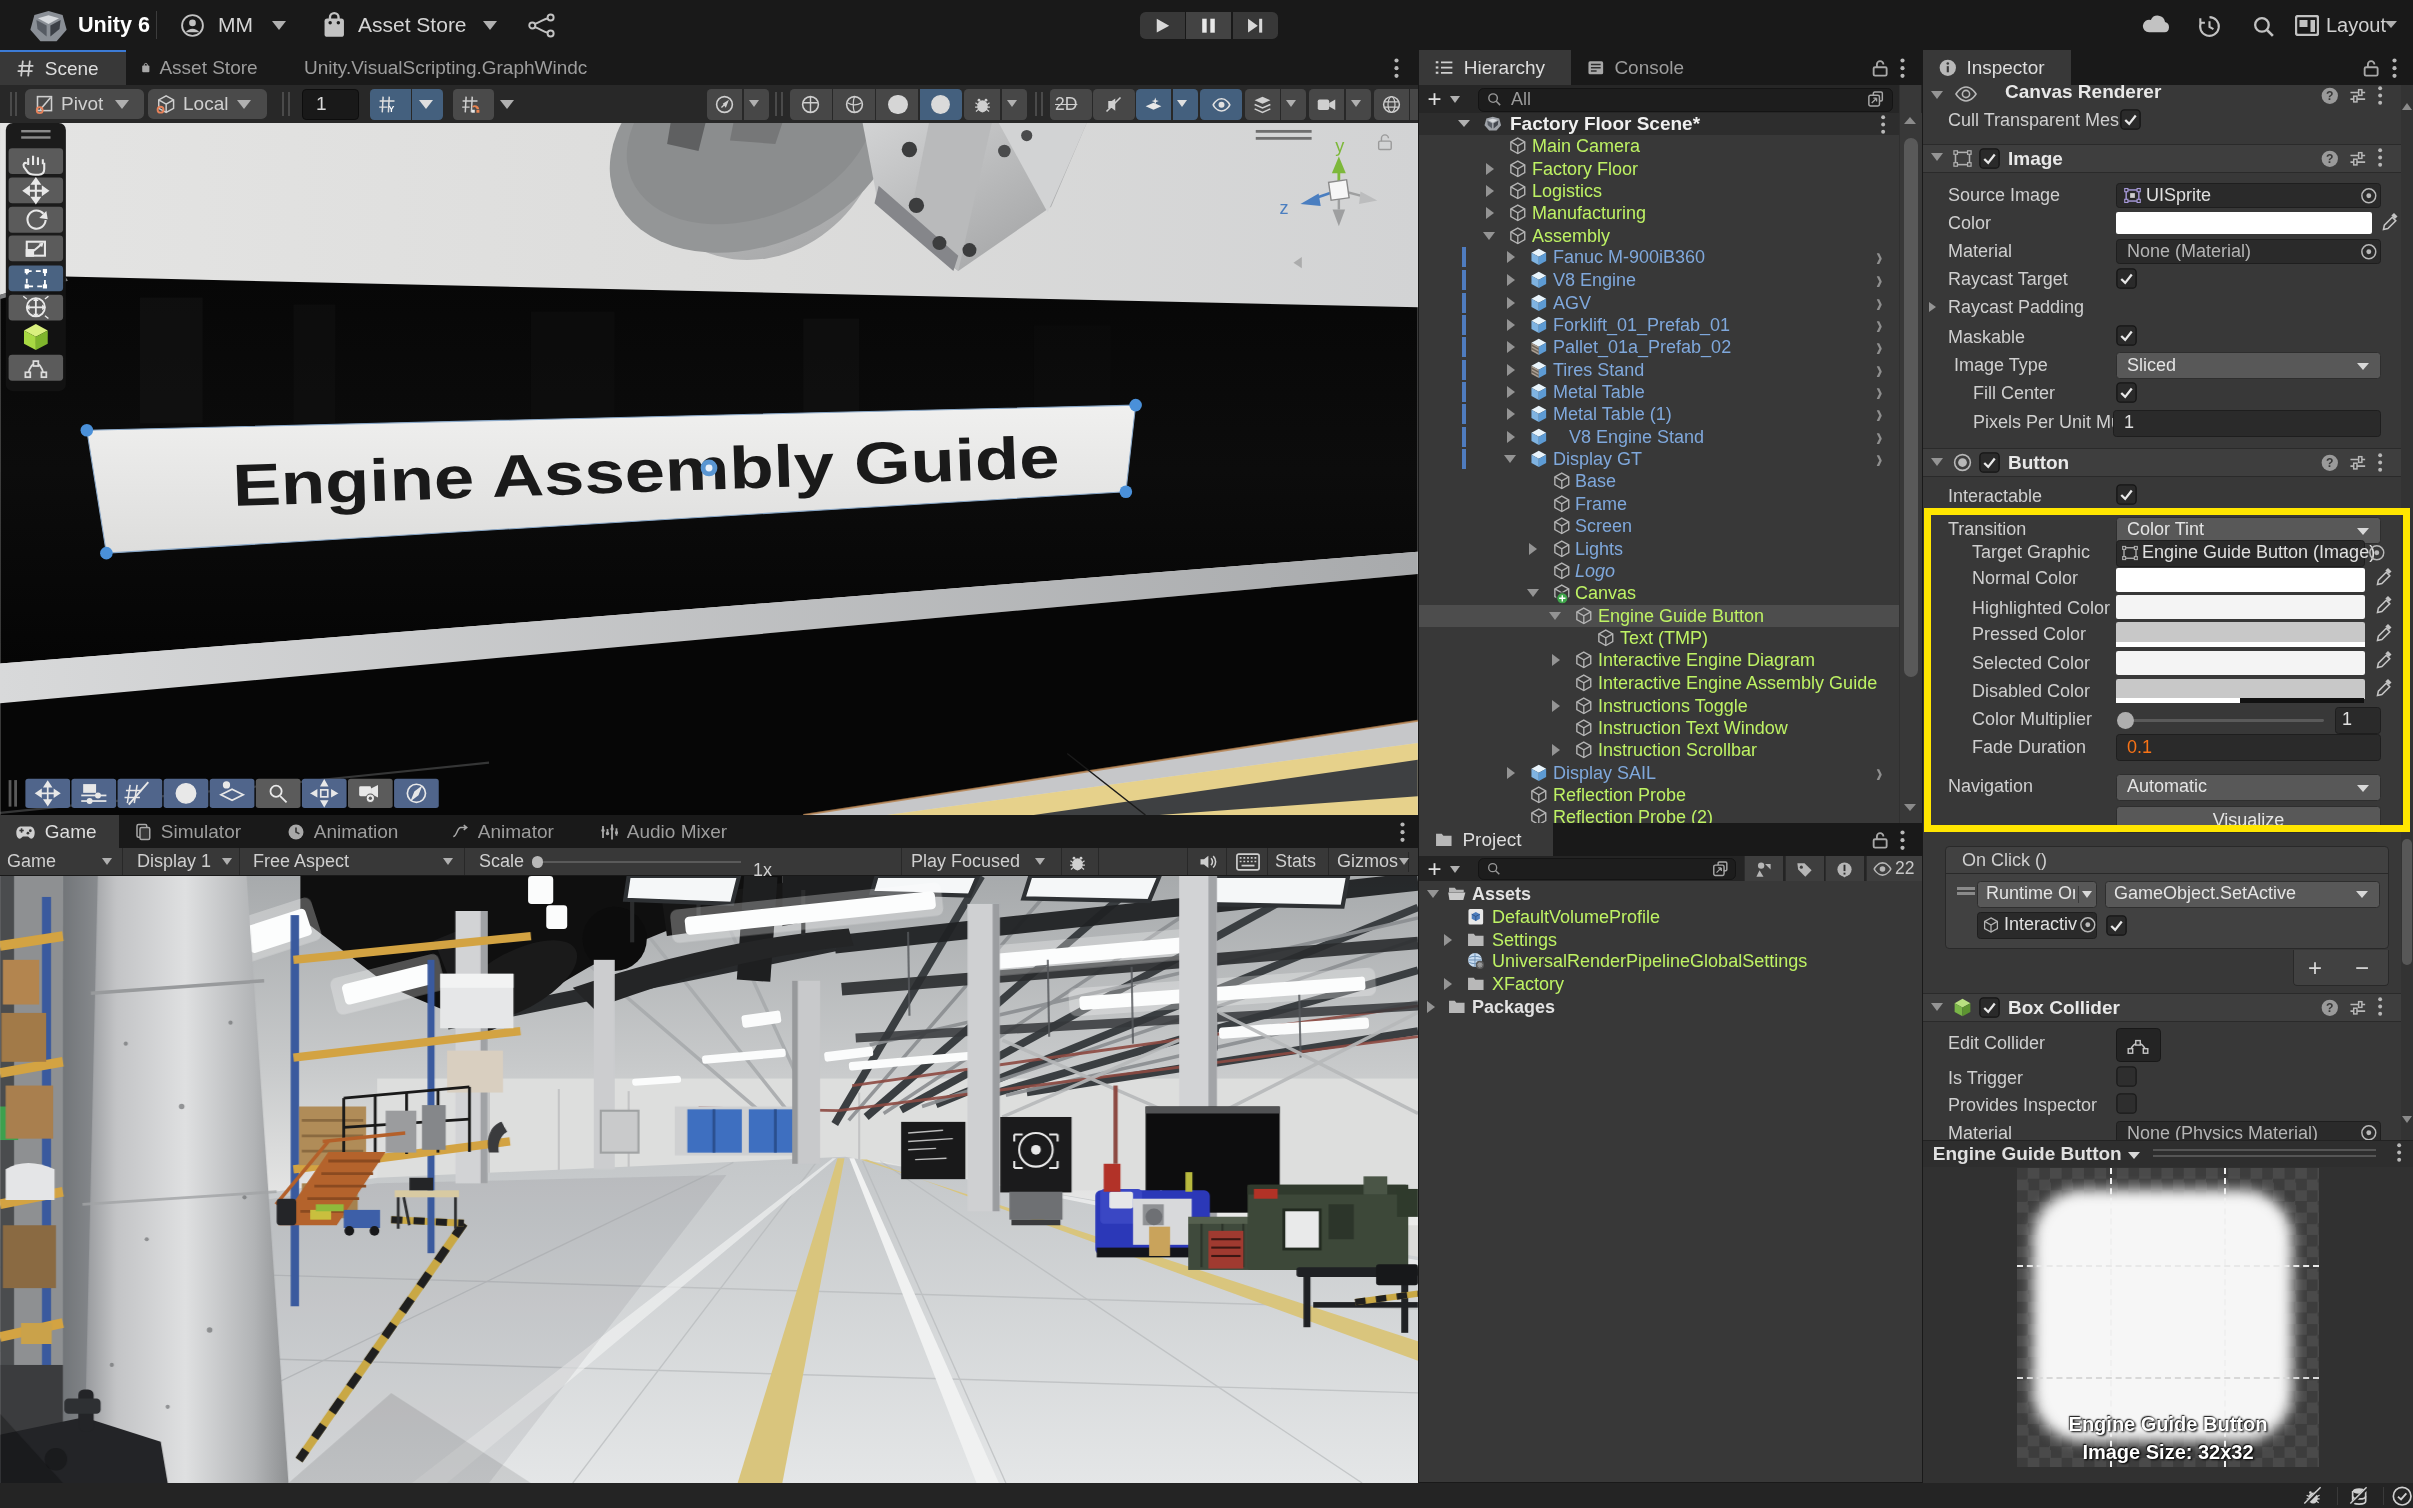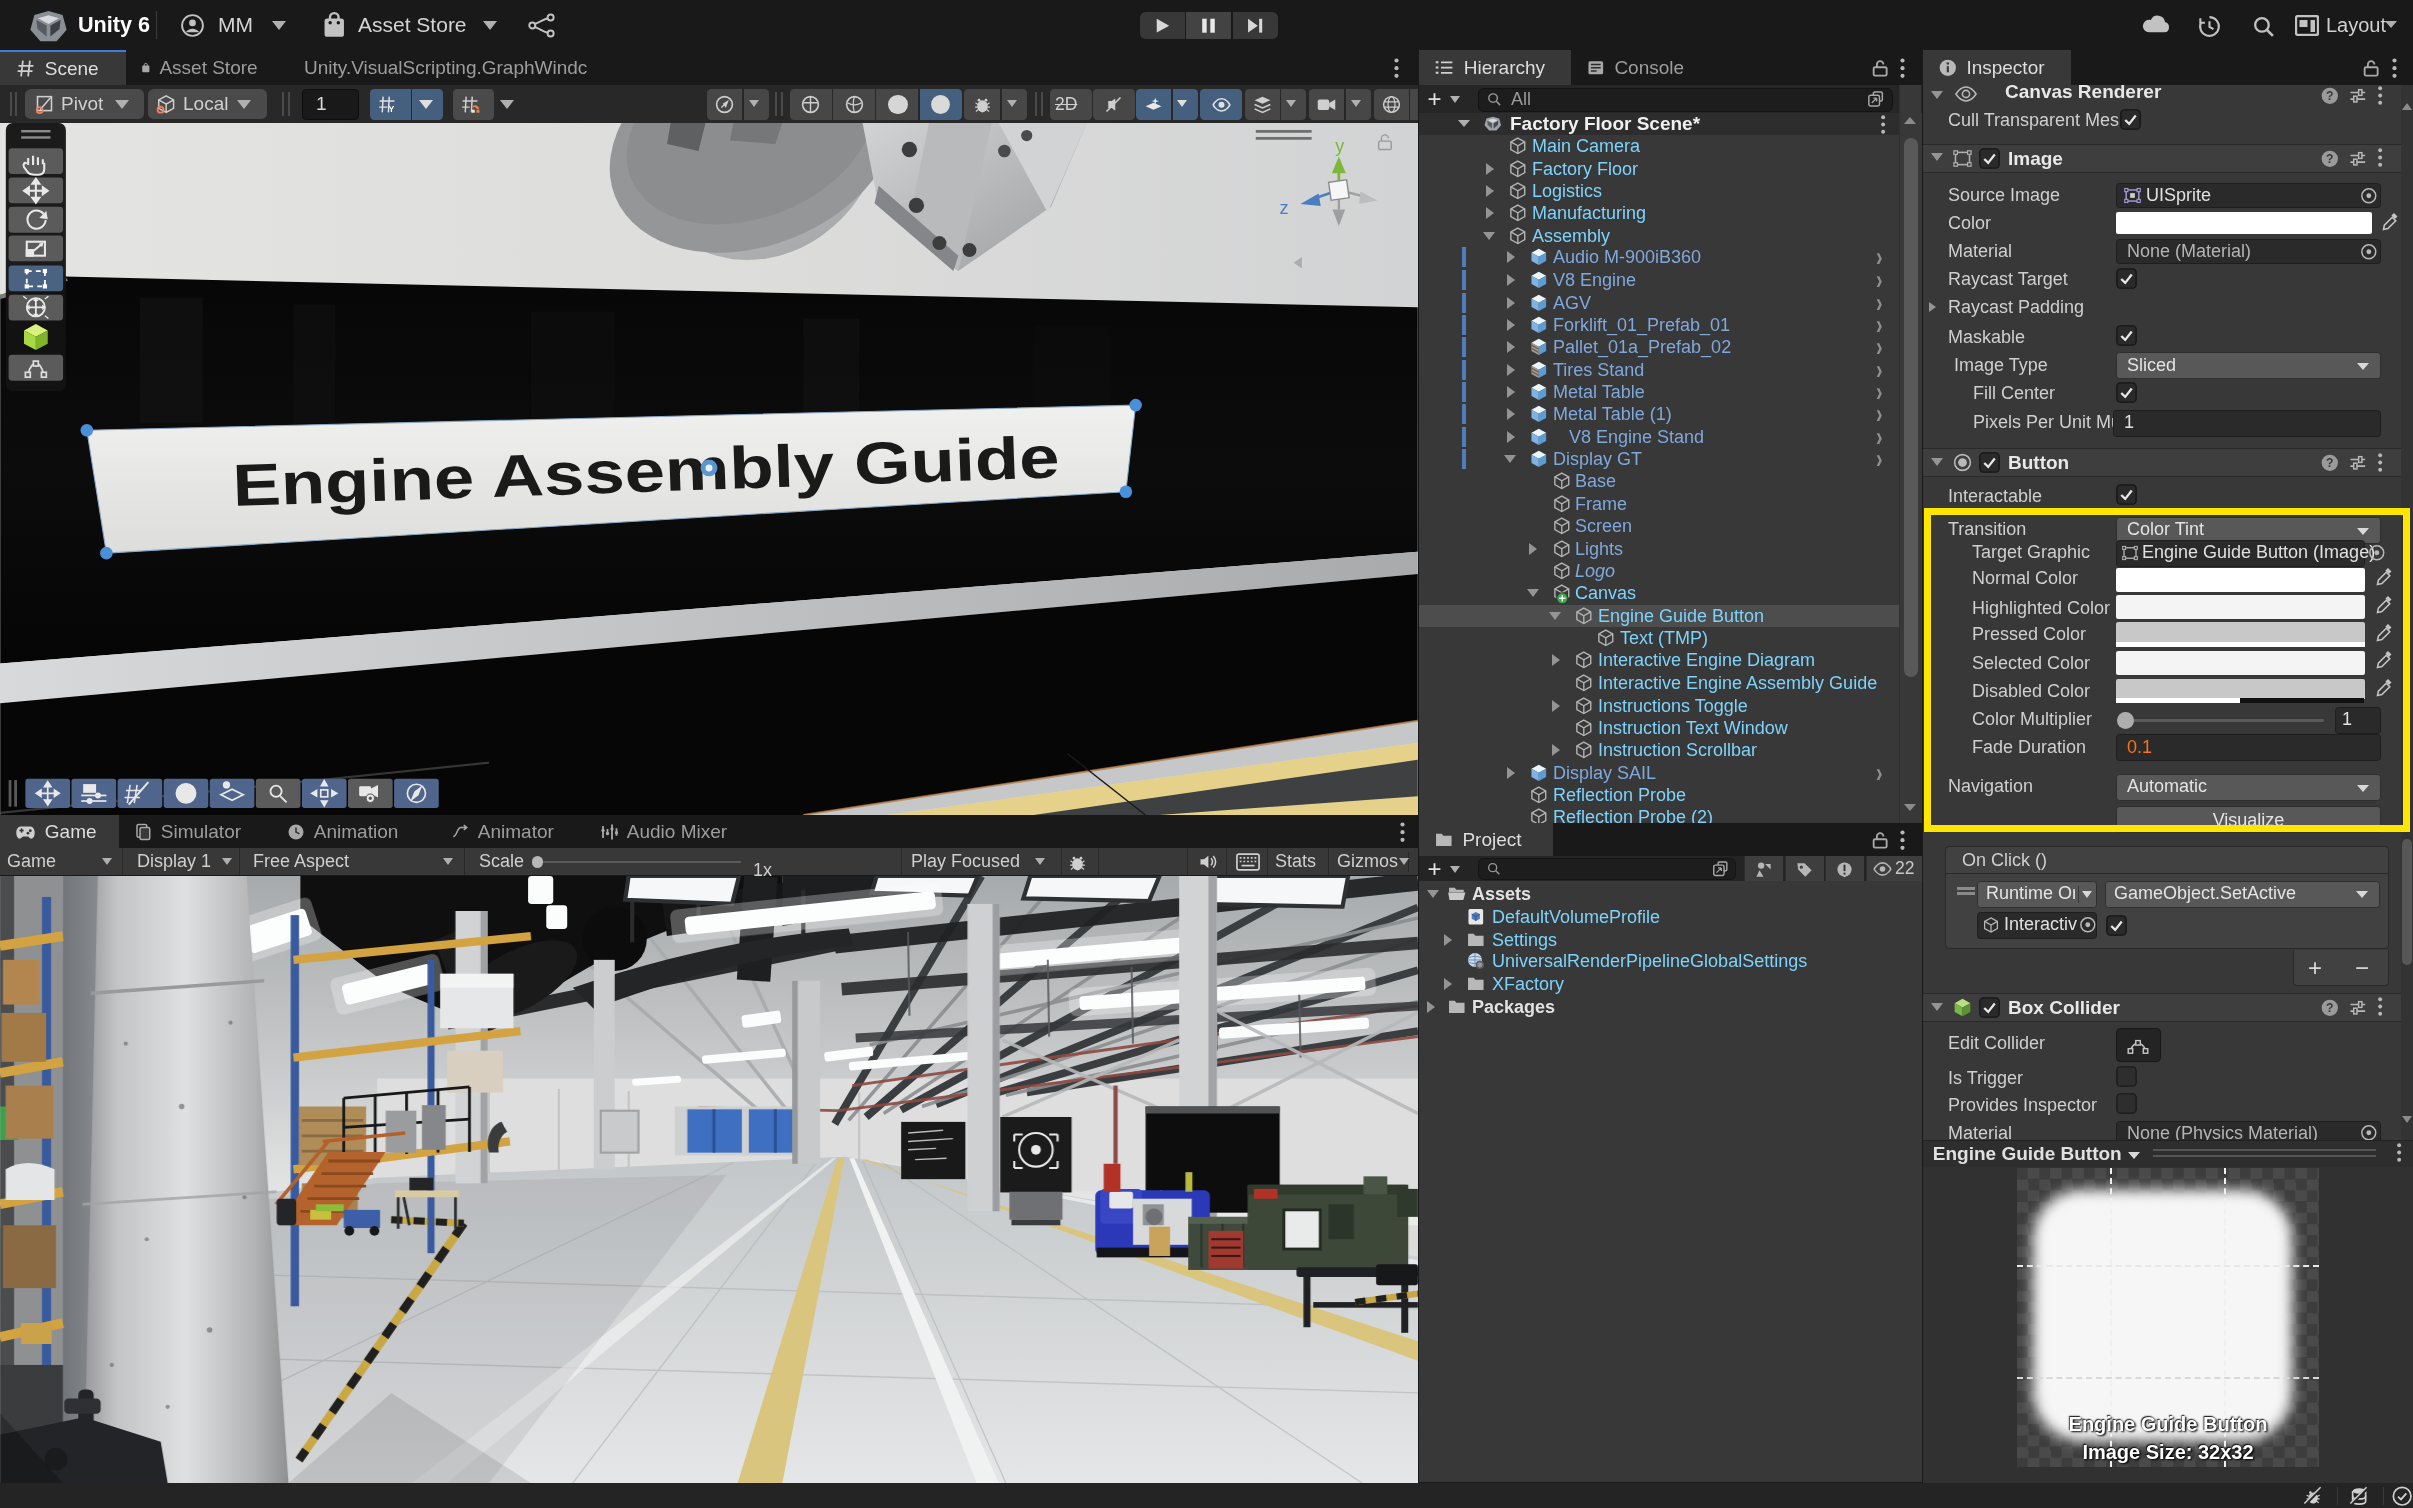--- a/index.html
+++ b/index.html
@@ -8,21 +8,21 @@
   .abs { position:absolute; }
   #app { position:relative; width:2413px; height:1508px; background:#191919; color:#c8c8c8; }
   .panel { background:#383838; }
   .tabrow { background:#191919; }
   .tab { position:absolute; top:0; height:35px; background:#383838; color:#dedede;
     font-size:19px; display:flex; align-items:center; padding:0 15.4px; gap:8.4px; white-space:nowrap; }
   .tab.inactive { background:transparent; color:#9d9d9d; }
   .row { position:absolute; display:flex; align-items:center; font-size:18px; color:#cfcfcf; white-space:nowrap; }
   .caret { width:0; height:0; border-left:7px solid transparent; border-right:7px solid transparent; border-top:9px solid #b0b0b0; display:inline-block; }
   .hrow { position:absolute; left:0; width:480px; height:22.3px; }
-  .ht { position:absolute; top:0; font-size:18px; line-height:23px; color:#7dd3fc; white-space:nowrap; }
+  .ht { position:absolute; top:0; font-size:18px; line-height:23px; color:#bef264; white-space:nowrap; }
   .ht.b { color:#7fa8dc; }
   .har { position:absolute; top:4.9px; width:0; height:0; border-top:6.3px solid transparent; border-bottom:6.3px solid transparent; border-left:8.4px solid #949494; }
   .had { position:absolute; top:7px; width:0; height:0; border-left:6.3px solid transparent; border-right:6.3px solid transparent; border-top:8.4px solid #949494; }
   .hbar { position:absolute; left:43px; top:1.4px; width:3.5px; height:19.6px; background:#4f7cbf; }
   .hchev { position:absolute; left:457px; top:-0.7px; font-size:19.6px; line-height:23px; color:#8f8f8f; font-weight:bold; transform:scaleY(1.4); }
   .hico { position:absolute; top:1.4px; width:19.6px; height:19.6px; }
 </style>
 </head>
 <body>
 <div id="app">
@@ -1091,21 +1091,21 @@
           <use href="#cubeo"></use>
         </svg>
         <div class="ht" style="left:113px;">Assembly</div>
       </div>
     <div class="hrow" style="top:161px;">
         <div class="hbar"></div>
         <div class="har" style="left:88px;"></div>
         <svg class="hico" style="left:110px;" viewBox="0 0 28 28" width="19.6" height="19.6">
           <use href="#cubeb"></use>
         </svg>
-        <div class="ht b" style="left:134px;">Audio M-900iB360</div>
+        <div class="ht b" style="left:134px;">Fanuc M-900iB360</div>
         <div class="hchev">›</div>
       </div>
     <div class="hrow" style="top:184px;">
         <div class="hbar"></div>
         <div class="har" style="left:88px;"></div>
         <svg class="hico" style="left:110px;" viewBox="0 0 28 28" width="19.6" height="19.6">
           <use href="#cubeb"></use>
         </svg>
         <div class="ht b" style="left:134px;">V8 Engine</div>
         <div class="hchev">›</div>

